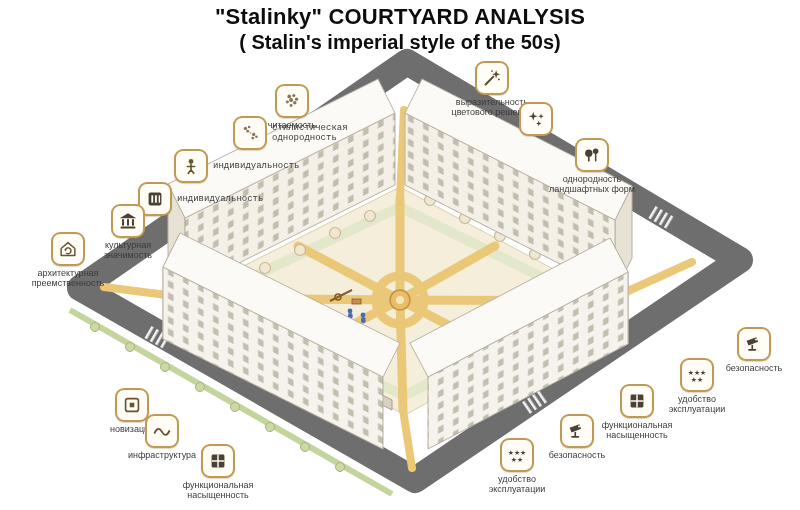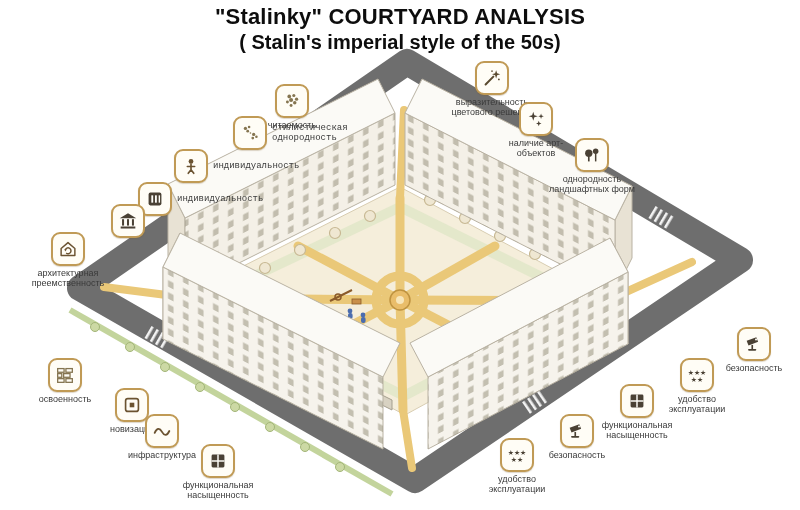--- a/index.html
+++ b/index.html
@@ -230,20 +230,21 @@
       <svg viewBox="0 0 24 24" width="22" height="22">
           <g fill="#4a4134">
             <polygon points="12,3.5 21,9 3,9"></polygon>
             <rect x="5.5" y="10" width="2.2" height="7"></rect>
             <rect x="10.9" y="10" width="2.2" height="7"></rect>
             <rect x="16.3" y="10" width="2.2" height="7"></rect>
             <rect x="4" y="18" width="16" height="2.2"></rect>
           </g>
         </svg>
     </div>
+    <div class="lbl">культурная значимость</div>
   </div>
 
   <div class="co col" style="left:68px;top:232px">
     <div class="badge">
       <svg viewBox="0 0 24 24" width="22" height="22">
           <g fill="none" stroke="#6b5331" stroke-width="1.6" stroke-linejoin="round">
             <path d="M4.5,11.5 L12,5 L19.5,11.5 V19 H4.5 Z"></path>
             <path d="M9,13 a3.2,3.2 0 1 1 1,3.4"></path>
           </g>
           <polygon points="8.2,12 10.8,12.6 8.8,14.6" fill="#6b5331"></polygon>
@@ -267,52 +268,36 @@
   <div class="co col" style="left:536px;top:102px">
     <div class="badge">
       <svg viewBox="0 0 24 24" width="22" height="22">
           <g fill="#4a4134">
             <polygon points="9,4 10.2,7.8 14,9 10.2,10.2 9,14 7.8,10.2 4,9 7.8,7.8"></polygon>
             <polygon points="17.5,6 18.2,8.3 20.5,9 18.2,9.7 17.5,12 16.8,9.7 14.5,9 16.8,8.3"></polygon>
             <polygon points="15,14 15.8,16.2 18,17 15.8,17.8 15,20 14.2,17.8 12,17 14.2,16.2"></polygon>
           </g>
         </svg>
     </div>
-    <div class="lbl">наличие арт-объектов</div>
   </div>
 
   <div class="co col" style="left:592px;top:138px">
     <div class="badge">
       <svg viewBox="0 0 24 24" width="22" height="22">
           <g fill="#4a4134">
             <circle cx="8.5" cy="10" r="4"></circle>
             <rect x="7.6" y="12" width="1.8" height="7"></rect>
             <circle cx="16" cy="8" r="3"></circle>
             <rect x="15.2" y="10" width="1.6" height="9"></rect>
           </g>
         </svg>
     </div>
     <div class="lbl">однородность ландшафтных форм</div>
   </div>
 
-  <div class="co col" style="left:65px;top:358px">
-    <div class="badge">
-      <svg viewBox="0 0 24 24" width="22" height="22">
-          <g fill="none" stroke="#857550" stroke-width="1.4">
-            <rect x="4" y="5" width="7" height="4"></rect>
-            <rect x="13" y="5" width="7" height="4"></rect>
-            <rect x="4" y="10.5" width="4.5" height="4"></rect>
-            <rect x="10.5" y="10.5" width="7" height="4"></rect>
-            <rect x="4" y="16" width="7" height="4"></rect>
-            <rect x="13" y="16" width="7" height="4"></rect>
-          </g>
-        </svg>
-    </div>
-    <div class="lbl">освоенность</div>
-  </div>
 
   <div class="co col" style="left:132px;top:388px">
     <div class="badge">
       <svg viewBox="0 0 24 24" width="22" height="22">
           <rect x="5" y="5" width="14" height="14" rx="2.5" fill="none" stroke="#6b5331" stroke-width="1.8"></rect>
           <rect x="9.5" y="9.5" width="5" height="5" fill="#6b5331"></rect>
         </svg>
     </div>
     <div class="lbl">новизация</div>
   </div>

